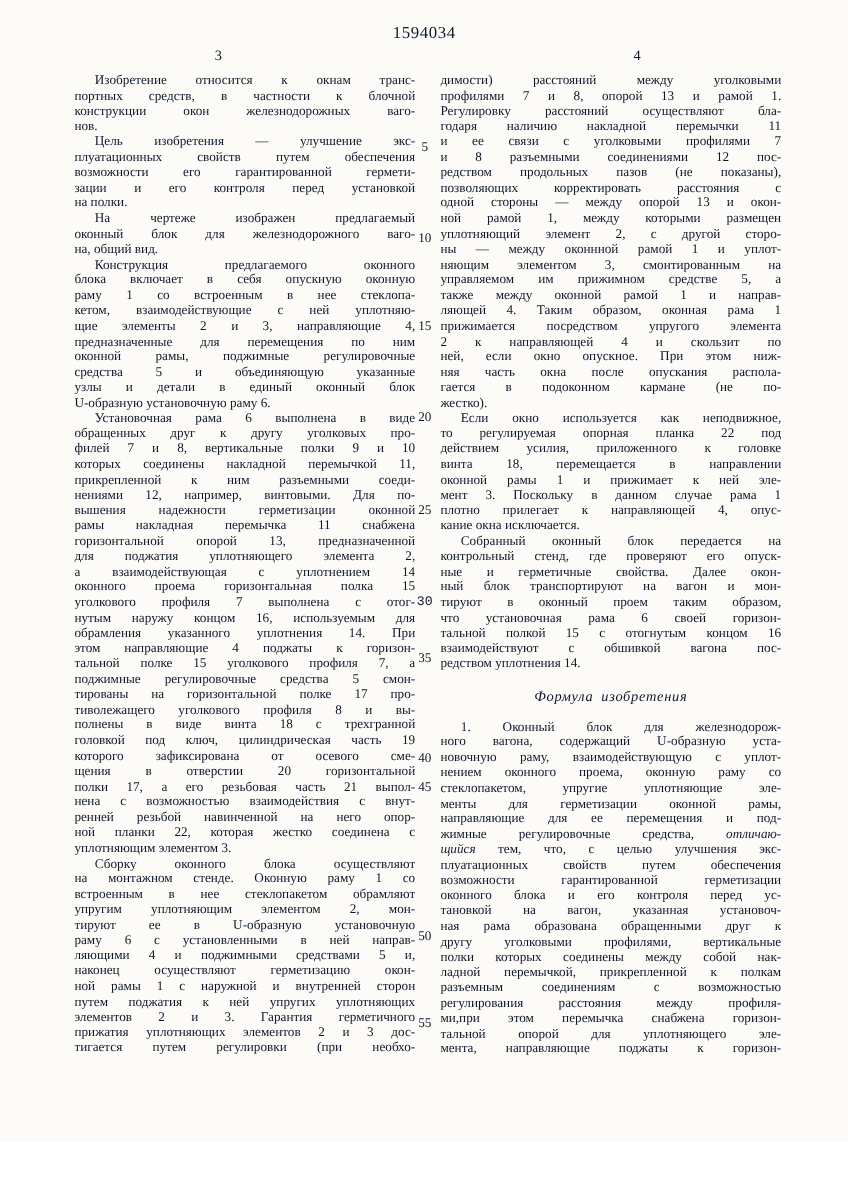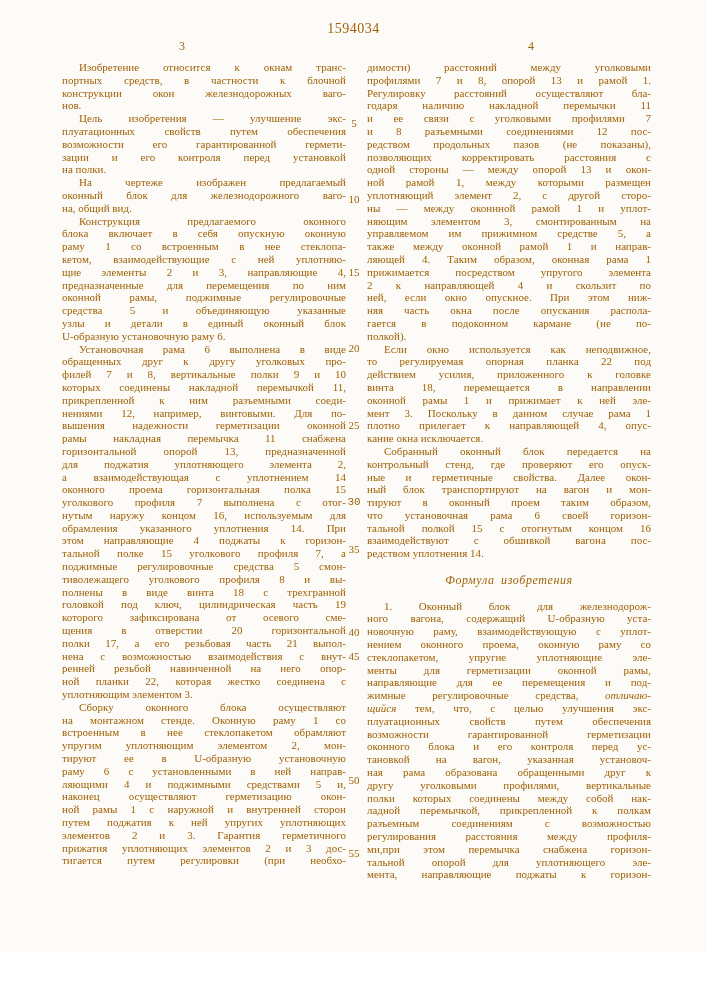--- a/index.html
+++ b/index.html
@@ -2,21 +2,21 @@
 <html><head>
 <meta charset="utf-8">
 <style>
   html, body { margin: 0; padding: 0; background: #ffffff; }
   .page {
     position: relative;
     width: 707px;
     height: 952px;
     background: #fcfbf8;
     font-family: "Liberation Serif", "DejaVu Serif", serif;
-    color: #a16207;
+    color: #0f172a;
     overflow: hidden;
   }
   .patent-number {
     position: absolute;
     top: 21px; left: 0; width: 707px;
     text-align: center;
     font-size: 14px;
     letter-spacing: 0.5px;
   }
   .col-number {
@@ -109,20 +109,21 @@
       <div class="line"><span>горизонтальной опорой 13, предназначенной</span></div>
       <div class="line"><span>для поджатия уплотняющего элемента 2,</span></div>
       <div class="line"><span>а взаимодействующая с уплотнением 14</span></div>
       <div class="line"><span>оконного проема горизонтальная полка 15</span></div>
       <div class="line"><span>уголкового профиля 7 выполнена с отог-</span></div>
       <div class="line"><span>нутым наружу концом 16, используемым для</span></div>
       <div class="line"><span>обрамления указанного уплотнения 14. При</span></div>
       <div class="line"><span>этом направляющие 4 поджаты к горизон-</span></div>
       <div class="line"><span>тальной полке 15 уголкового профиля 7, а</span></div>
       <div class="line"><span>поджимные регулировочные средства 5 смон-</span></div>
+      <div class="line"><span>тированы на горизонтальной полке 17 про-</span></div>
       <div class="line"><span>тиволежащего уголкового профиля 8 и вы-</span></div>
       <div class="line"><span>полнены в виде винта 18 с трехгранной</span></div>
       <div class="line"><span>головкой под ключ, цилиндрическая часть 19</span></div>
       <div class="line"><span>которого зафиксирована от осевого сме-</span></div>
       <div class="line"><span>щения в отверстии 20 горизонтальной</span></div>
       <div class="line"><span>полки 17, а его резьбовая часть 21 выпол-</span></div>
       <div class="line"><span>нена с возможностью взаимодействия с внут-</span></div>
       <div class="line"><span>ренней резьбой навинченной на него опор-</span></div>
       <div class="line"><span>ной планки 22, которая жестко соединена с</span></div>
       <div class="line endline"><span>уплотняющим элементом 3.</span></div>
@@ -155,21 +156,21 @@
       <div class="line"><span>ны — между оконнной рамой 1 и уплот-</span></div>
       <div class="line"><span>няющим элементом 3, смонтированным на</span></div>
       <div class="line"><span>управляемом им прижимном средстве 5, а</span></div>
       <div class="line"><span>также между оконной рамой 1 и направ-</span></div>
       <div class="line"><span>ляющей 4. Таким образом, оконная рама 1</span></div>
       <div class="line"><span>прижимается посредством упругого элемента</span></div>
       <div class="line"><span>2 к направляющей 4 и скользит по</span></div>
       <div class="line"><span>ней, если окно опускное. При этом ниж-</span></div>
       <div class="line"><span>няя часть окна после опускания распола-</span></div>
       <div class="line"><span>гается в подоконном кармане (не по-</span></div>
-      <div class="line endline"><span>полкой).</span></div>
+      <div class="line endline"><span>жестко).</span></div>
       <div class="line indent"><span>Если окно используется как неподвижное,</span></div>
       <div class="line"><span>то регулируемая опорная планка 22 под</span></div>
       <div class="line"><span>действием усилия, приложенного к головке</span></div>
       <div class="line"><span>винта 18, перемещается в направлении</span></div>
       <div class="line"><span>оконной рамы 1 и прижимает к ней эле-</span></div>
       <div class="line"><span>мент 3. Поскольку в данном случае рама 1</span></div>
       <div class="line"><span>плотно прилегает к направляющей 4, опус-</span></div>
       <div class="line endline"><span>кание окна исключается.</span></div>
       <div class="line indent"><span>Собранный оконный блок передается на</span></div>
       <div class="line"><span>контрольный стенд, где проверяют его опуск-</span></div>

